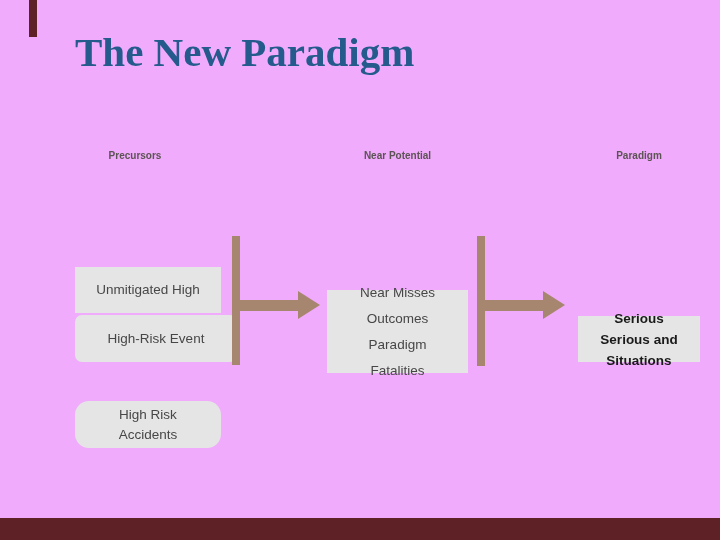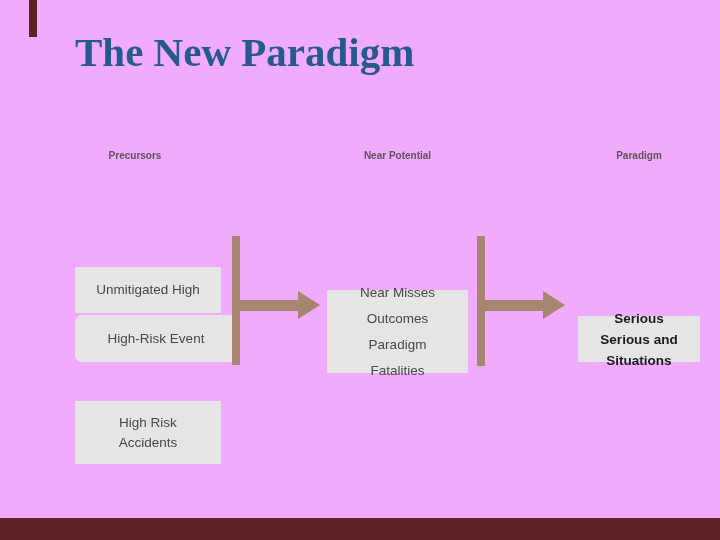--- a/index.html
+++ b/index.html
@@ -26,21 +26,21 @@
   .hdr-outcomes{left:578px;top:145px;width:122px;}
   .hdr span{display:block;}
   
   .gbox{
     position:absolute;background:#e5e5e5;color:#474747;font-size:13.5px;
     display:flex;flex-direction:column;justify-content:center;align-items:center;
     text-align:right;line-height:20px;margin-top:48px;
   }
   .pbox1{left:75px;top:219px;width:146px;height:46px;}
   .pbox2{left:75px;top:267px;width:162px;height:47px;border-radius:7px;}
-  .pbox3{left:75px;top:353px;width:146px;height:63px;}
+  .pbox3{left:75px;top:353px;width:146px;height:47px;border-radius:14px;}
   .ebox{left:327px;top:242px;width:141px;height:83px;line-height:26px;}
   .obox{
     left:578px;top:268px;width:122px;height:46px;
     font-weight:bold;color:#1a1a1a;line-height:21px;
   }
   .gbox span{display:block;}
   
   .vbar,.shaft{position:absolute;background:#a6866f;}
   .vbar1{left:232px;top:236px;width:8px;height:129px;}
   .shaft1{left:236px;top:300px;width:64px;height:11px;}

